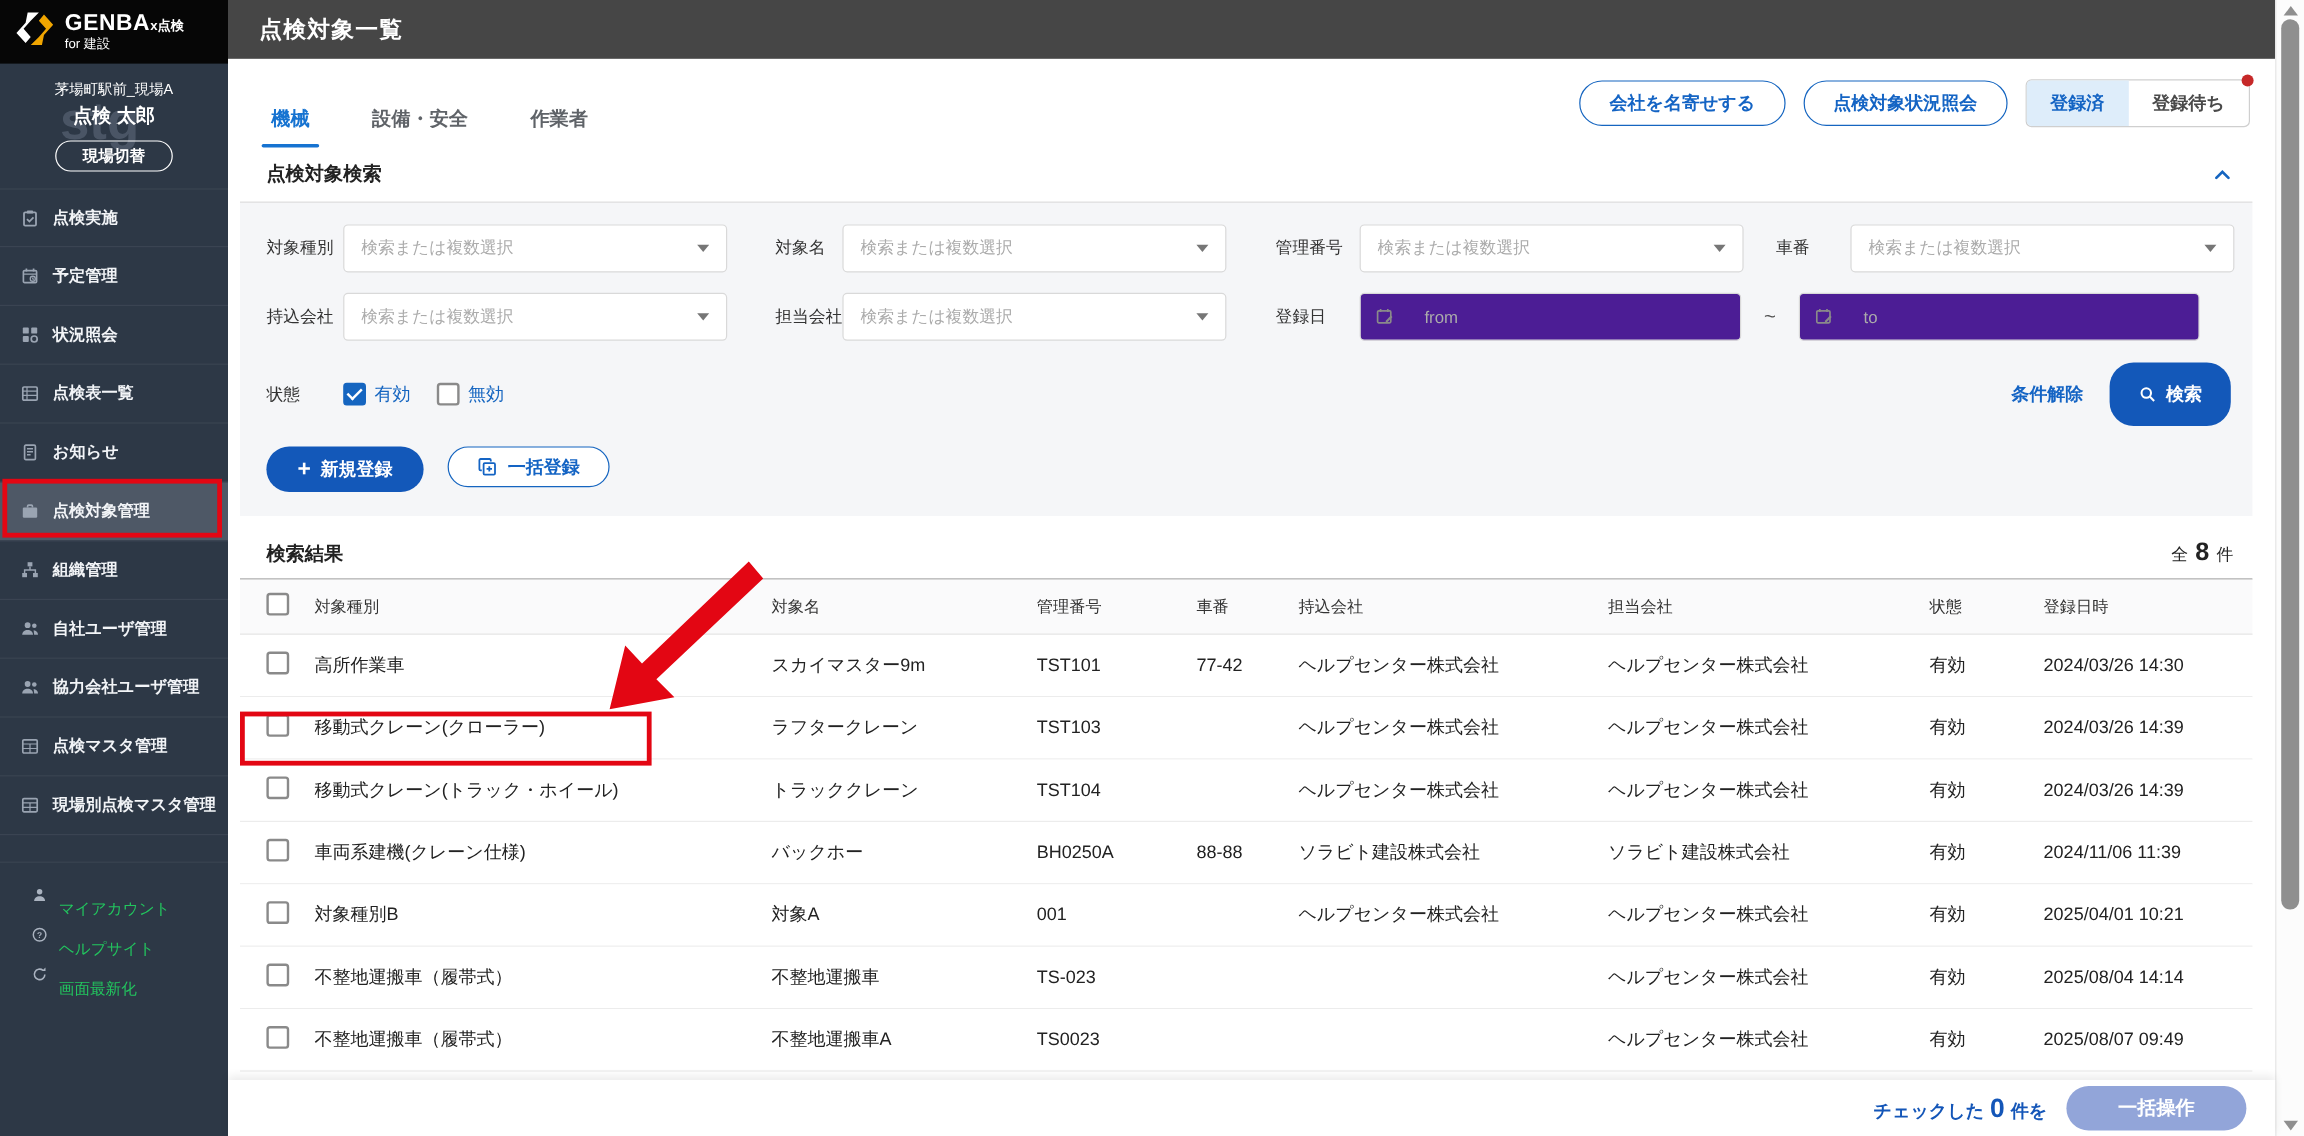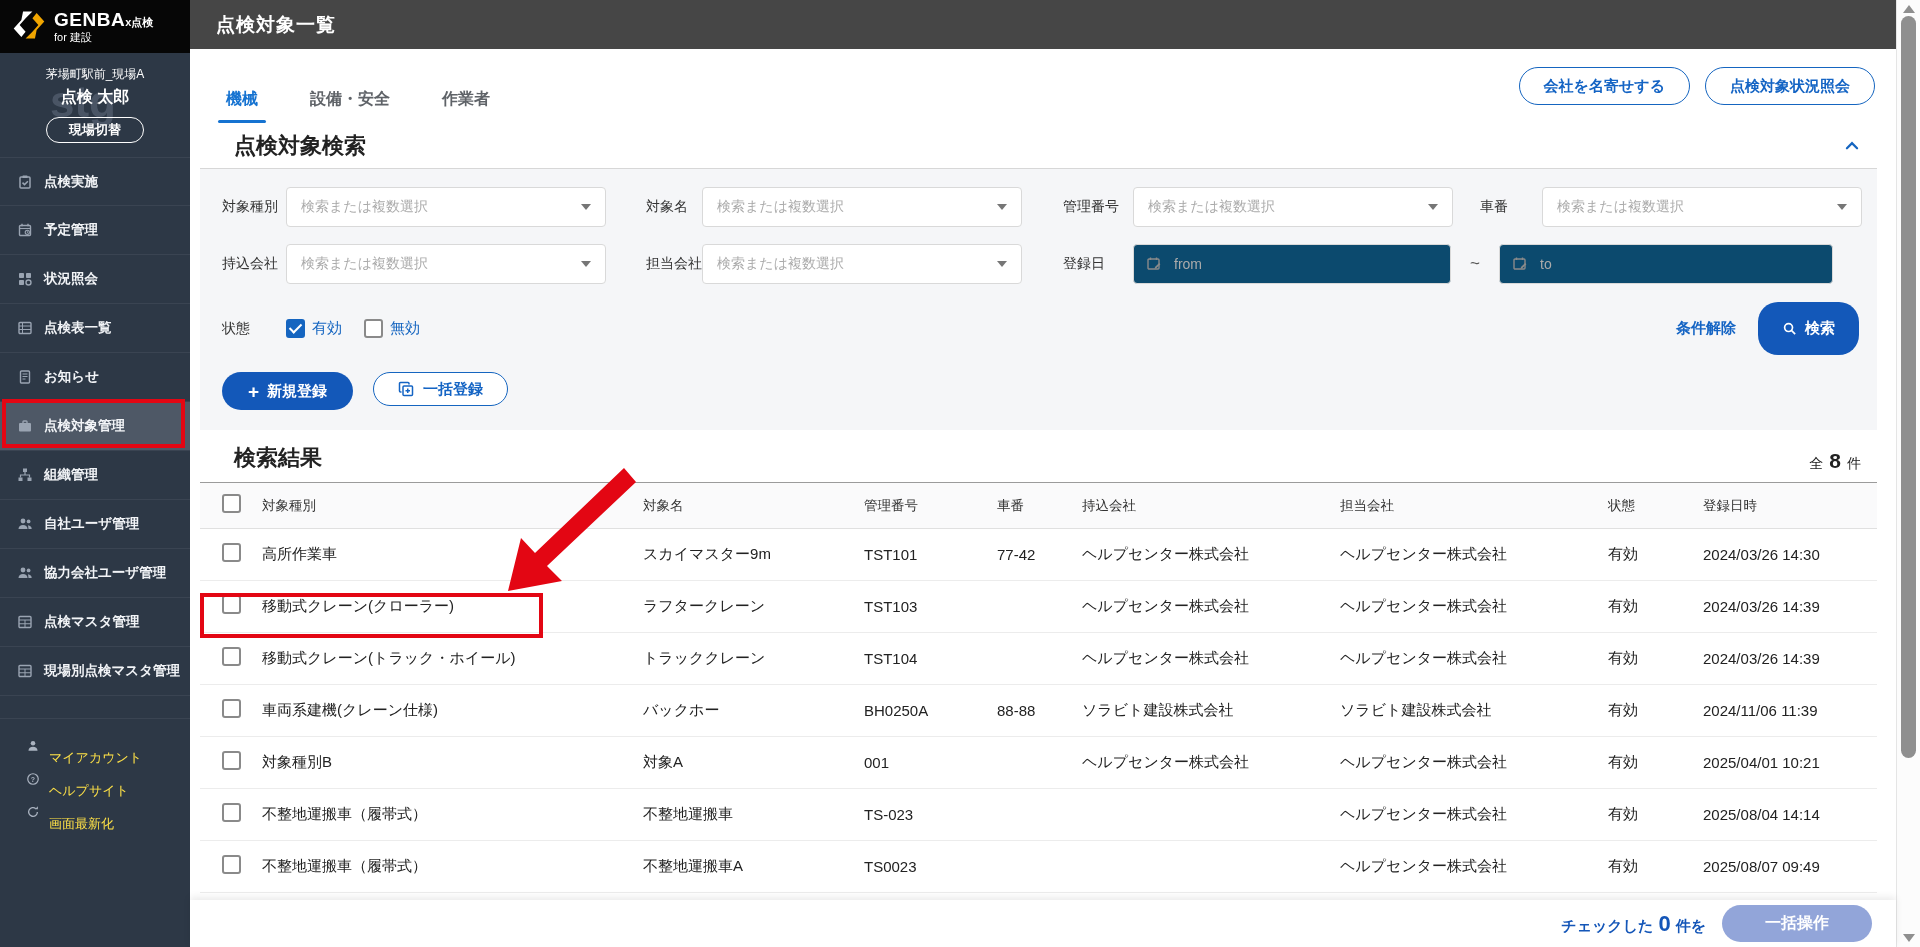--- a/index.html
+++ b/index.html
@@ -24,21 +24,21 @@
   .nav-item { height:49px; display:flex; align-items:center; gap:11px; padding-left:17px; border-bottom:1px solid #3a4452; cursor:pointer; }
   .nav-item:first-child { border-top:1px solid #3a4452; }
   .nav-item .nav-icon { width:16px; height:16px; color:#9aa4b2; flex:0 0 16px; }
   .nav-item .nav-icon svg { width:16px; height:16px; display:block; }
   .nav-item .nav-label { color:#f2f4f7; font-size:13.5px; font-weight:bold; white-space:nowrap; }
   .nav-item.active { background:#4e5866; }
   .side-footer { margin-top:22px; border-top:1px solid #3a4452; padding-top:10px; }
   .foot-item { height:33px; display:flex; align-items:center; gap:9px; padding-left:26px; cursor:pointer; }
   .foot-item .nav-icon { width:14px; height:14px; color:#aab3c0; }
   .foot-item .nav-icon svg { width:14px; height:14px; display:block; }
-  .foot-item .foot-label { color:#fde047; font-size:13px;margin-top:24px; }
+  .foot-item .foot-label { color:#22c55e; font-size:13px;margin-top:24px; }
 
   
   .main { width:1706px; flex:0 0 1706px; display:flex; flex-direction:column; background:#fff; }
   .titlebar { height:49px; background:#464646; display:flex; align-items:center; padding-left:26px; flex:0 0 49px;font-family:Liberation Mono, monospace; }
   .titlebar .page-title { color:#fff; font-size:19px; font-weight:bold; letter-spacing:1px; }
   .content { flex:1 1 auto; padding:0 19px 0 10px; overflow:hidden; position:relative; }
 
   .tabs-bar { height:74px; display:flex; justify-content:space-between; padding:0 2px 0 22px; }
   .tabs { display:flex; align-items:flex-end; gap:44px;margin-top:45px; }
   .tab { font-size:16px; font-weight:bold; color:#5f6368; padding:0 4px 13px; position:relative; cursor:pointer; white-space:nowrap; }
@@ -46,31 +46,31 @@
   .tab.active::after { content:""; position:absolute; left:-4px; right:-4px; bottom:0; height:3px; background:#1673d1; border-radius:2px; }
   .actions { display:flex; align-items:center; gap:15px; margin:auto 0; }
   .pill-btn { height:38px; border:1.5px solid #1565c0; border-radius:20px; background:#fff; color:#1464c4; font-size:15px; font-weight:bold; padding:0 24px; display:flex; align-items:center; cursor:pointer; white-space:nowrap; }
   .seg { display:flex; border:1px solid #cfcfcf; border-radius:5px; position:relative; height:40px; background:#fff; }
   .seg-item { padding:0 20px; display:flex; align-items:center; font-size:15px; font-weight:bold; cursor:pointer; white-space:nowrap; }
   .seg-item.active { background:#deedfa; color:#1464c4; border-radius:4px 0 0 4px; }
   .seg-item.plain { color:#4a4a4a; }
   .seg .dot { position:absolute; top:-5px; right:-4px; width:10px; height:10px; border-radius:50%; background:#c62828; }
 
   .section-title-row { height:46px; display:flex; align-items:center; justify-content:space-between; padding:0 16px 0 22px; border-bottom:1px solid #d7d7d7; }
-  .section-title { font-size:22px; font-weight:bold; color:#222;margin-left:12px; }
+  .section-title { font-size:16px; font-weight:bold; color:#222; }
   .chevron-up { width:18px; height:18px; cursor:pointer; }
 
   .filter-panel { background:#f5f6f8; padding:18px 16px 20px 22px; }
   .f-row { display:flex; align-items:center; }
   .f-row + .f-row { margin-top:17px; }
   .f-label { font-size:14px; color:#333; white-space:nowrap; }
   .select { width:320px; height:40px; background:#fff; border:1px solid #d9d9d9; border-radius:4px; display:flex; align-items:center; justify-content:space-between; padding:0 14px; cursor:pointer; }
   .select .ph { color:#ababab; font-size:14px; white-space:nowrap; overflow:hidden; }
   .caret { width:0; height:0; border-left:5px solid transparent; border-right:5px solid transparent; border-top:6px solid #767676; flex:0 0 auto; margin-left:8px; }
-  .date-input { height:40px; background:#0c4a6e; border:1px solid #d9d9d9; border-radius:4px; display:flex; align-items:center; gap:12px; padding:0 12px; cursor:text; }
+  .date-input { height:40px; background:#4c1d95; border:1px solid #d9d9d9; border-radius:4px; display:flex; align-items:center; gap:25px; padding:0 12px; cursor:text; }
   .date-input svg { width:16px; height:16px; color:#8a8a8a; }
   .date-input .ph { color:#ababab; font-size:14px; }
   .tilde { width:48px; text-align:center; font-size:17px; color:#555; }
 
   .status-row { margin-top:18px; display:flex; align-items:center; justify-content:space-between; }
   .status-left { display:flex; align-items:center; }
   .checkbox { width:19px; height:19px; border:2px solid #8a8a8a; border-radius:3px; background:#fff; display:inline-flex; align-items:center; justify-content:center; cursor:pointer; flex:0 0 auto; }
   .checkbox.checked { background:#1565c0; border-color:#1565c0; }
   .checkbox.checked::after { content:""; width:5px; height:10px; border-right:2.5px solid #fff; border-bottom:2.5px solid #fff; transform:rotate(45deg); margin-bottom:3px; }
   .chk-group { display:flex; align-items:center; gap:7px; margin-right:22px; }
@@ -290,20 +290,25 @@
 
       <div class="tabs-bar">
         <div class="tabs" id="tabs">
             <div class="tab active">機械</div>
             <div class="tab">設備・安全</div>
             <div class="tab">作業者</div>
           </div>
         <div class="actions">
           <button class="pill-btn">会社を名寄せする</button>
           <button class="pill-btn">点検対象状況照会</button>
+          <div class="seg">
+            <div class="seg-item active">登録済</div>
+            <div class="seg-item plain">登録待ち</div>
+            <span class="dot"></span>
+          </div>
         </div>
       </div>
 
       <div class="section-title-row">
         <span class="section-title">点検対象検索</span>
         <span class="chevron-up">
           <svg viewBox="0 0 16 16" width="18" height="18">
               <path d="M3.5 10l4.5-4.5L12.5 10" fill="none" stroke="#1565c0" stroke-width="2" stroke-linecap="round"></path>
             </svg>
         </span>

